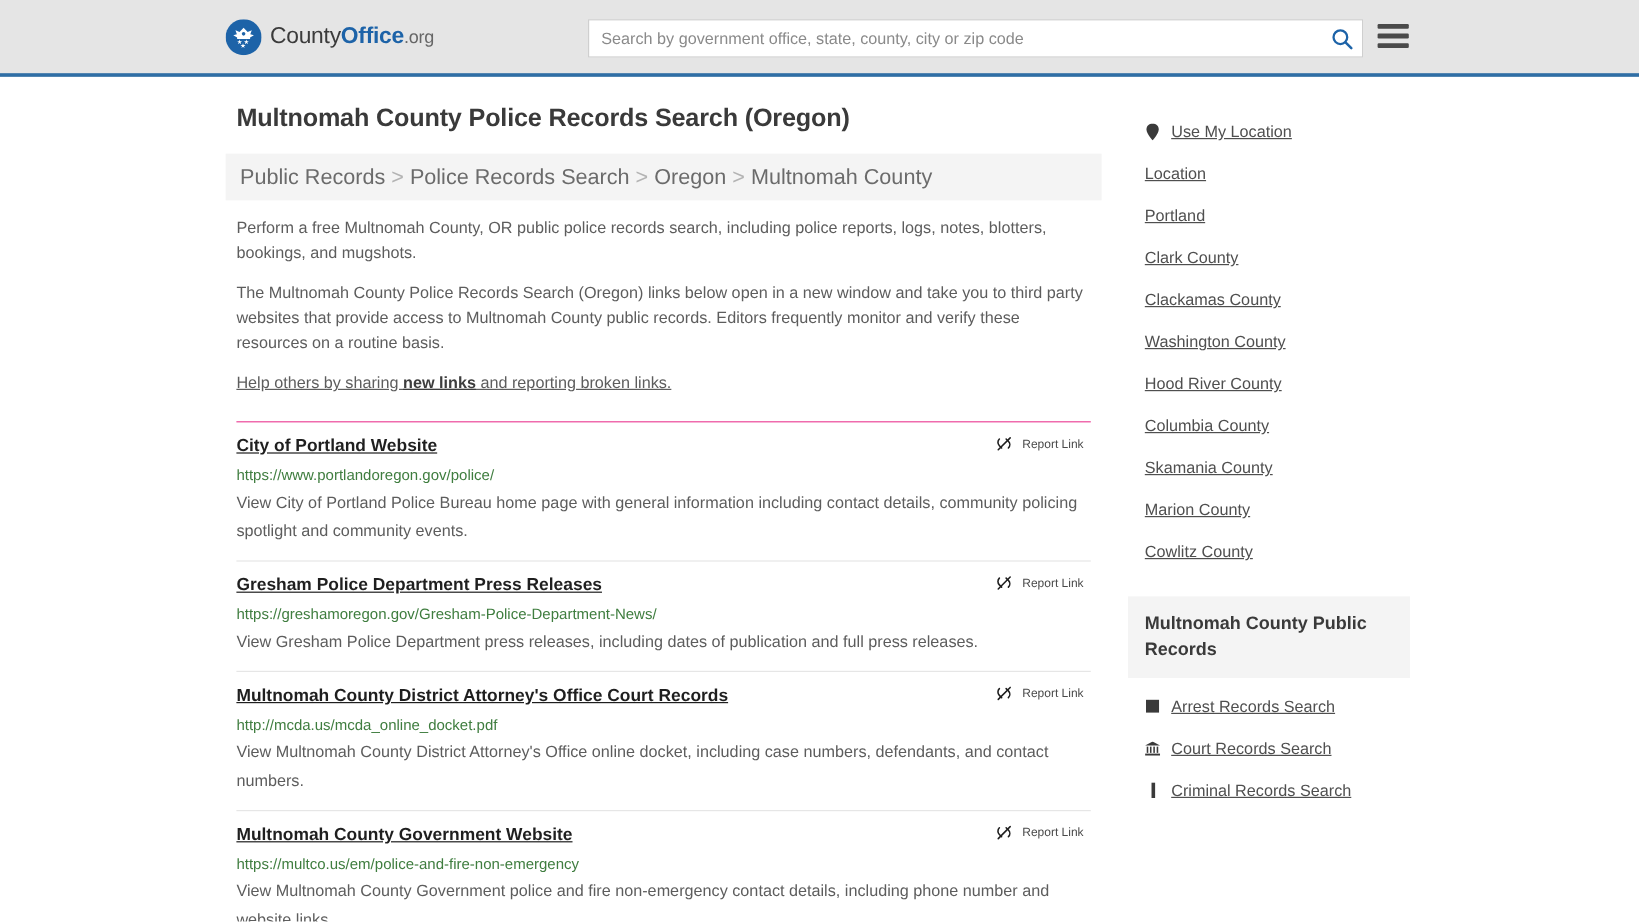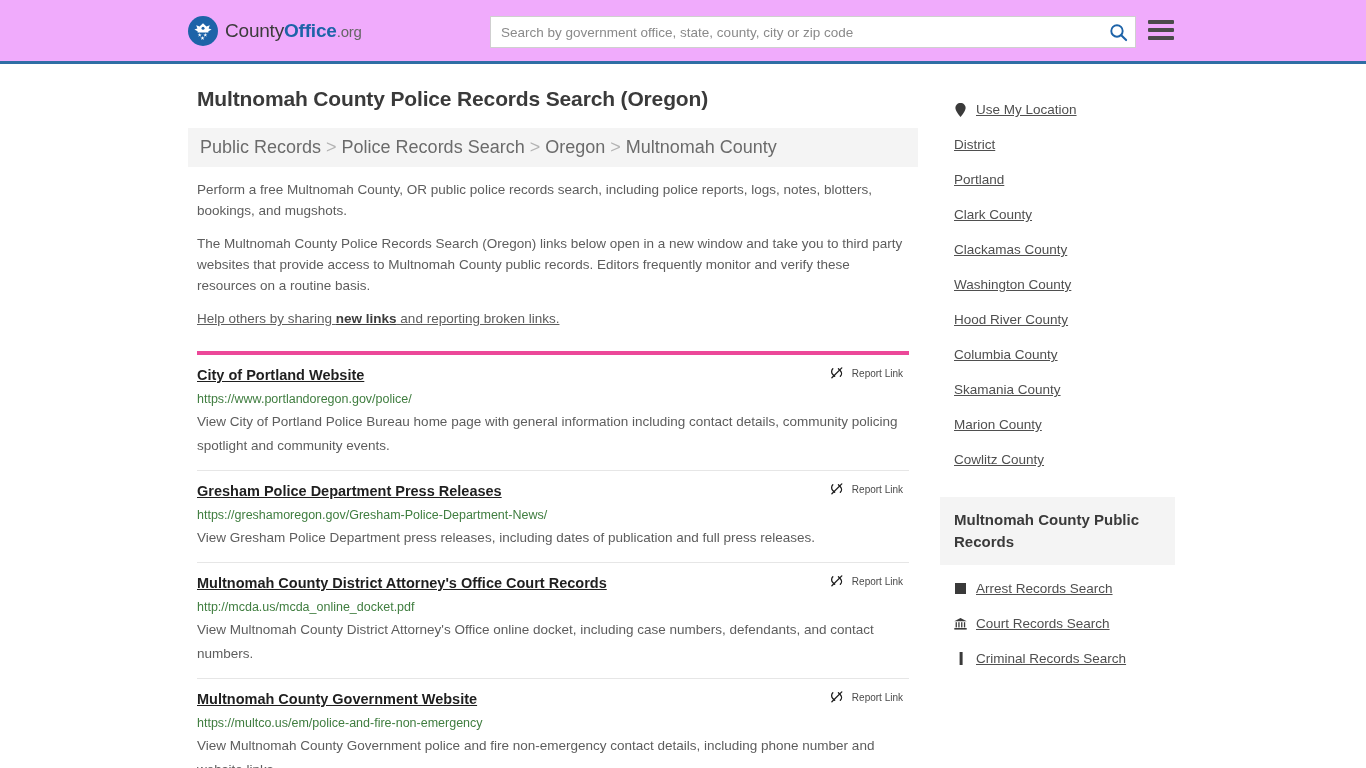--- a/index.html
+++ b/index.html
@@ -11,21 +11,21 @@
     height: 768px;
     overflow: hidden;
     background: #ffffff;
     font-family: "Liberation Sans", sans-serif;
     -webkit-font-smoothing: antialiased;
   }
 
   
   .site-header {
     height: 64px;
-    background: #f0abfc;
+    background: #e5e5e5;
     border-bottom: 3px solid #2f6ea5;
     display: flex;
     align-items: flex-start;
     position: relative;
   }
   .header-inner {
     width: 990px;
     margin: 0 auto;
     display: flex;
     align-items: center;
@@ -156,21 +156,21 @@
     text-decoration: underline;
   }
 
   
   .results { padding: 0 9px; }
   .result {
     border-top: 1px solid #e6e6e6;
     padding: 10px 0 12px 0;
     position: relative;
   }
-  .result:first-child { border-top: 4px solid #ec4899; }
+  .result:first-child { border-top: 1px solid #ec4899; }
   .result-head {
     display: flex;
     align-items: flex-start;
     justify-content: space-between;
   }
   .result-title {
     font-size: 14.5px;
     font-weight: bold;
     color: #1f1f1f;
     text-decoration: underline;
@@ -374,21 +374,21 @@
     <ul class="side-list">
       <li>
         <span class="side-icon">
           <svg class="svg-ico" width="11" height="14" viewBox="0 0 11 14" aria-hidden="true">
             <path d="M5.5 0 C2.5 0 0.4 2.1 0.4 5 C0.4 8.4 5.5 14 5.5 14 C5.5 14 10.6 8.4 10.6 5 C10.6 2.1 8.5 0 5.5 0 Z" fill="#3a3a3a"></path>
           </svg>
         </span>
         <a href="#">Use My Location</a>
       </li>
       <li>
-        <a href="#">District</a>
+        <a href="#">Location</a>
       </li>
       <li>
         <a href="#">Portland</a>
       </li>
       <li>
         <a href="#">Clark County</a>
       </li>
       <li>
         <a href="#">Clackamas County</a>
       </li>

